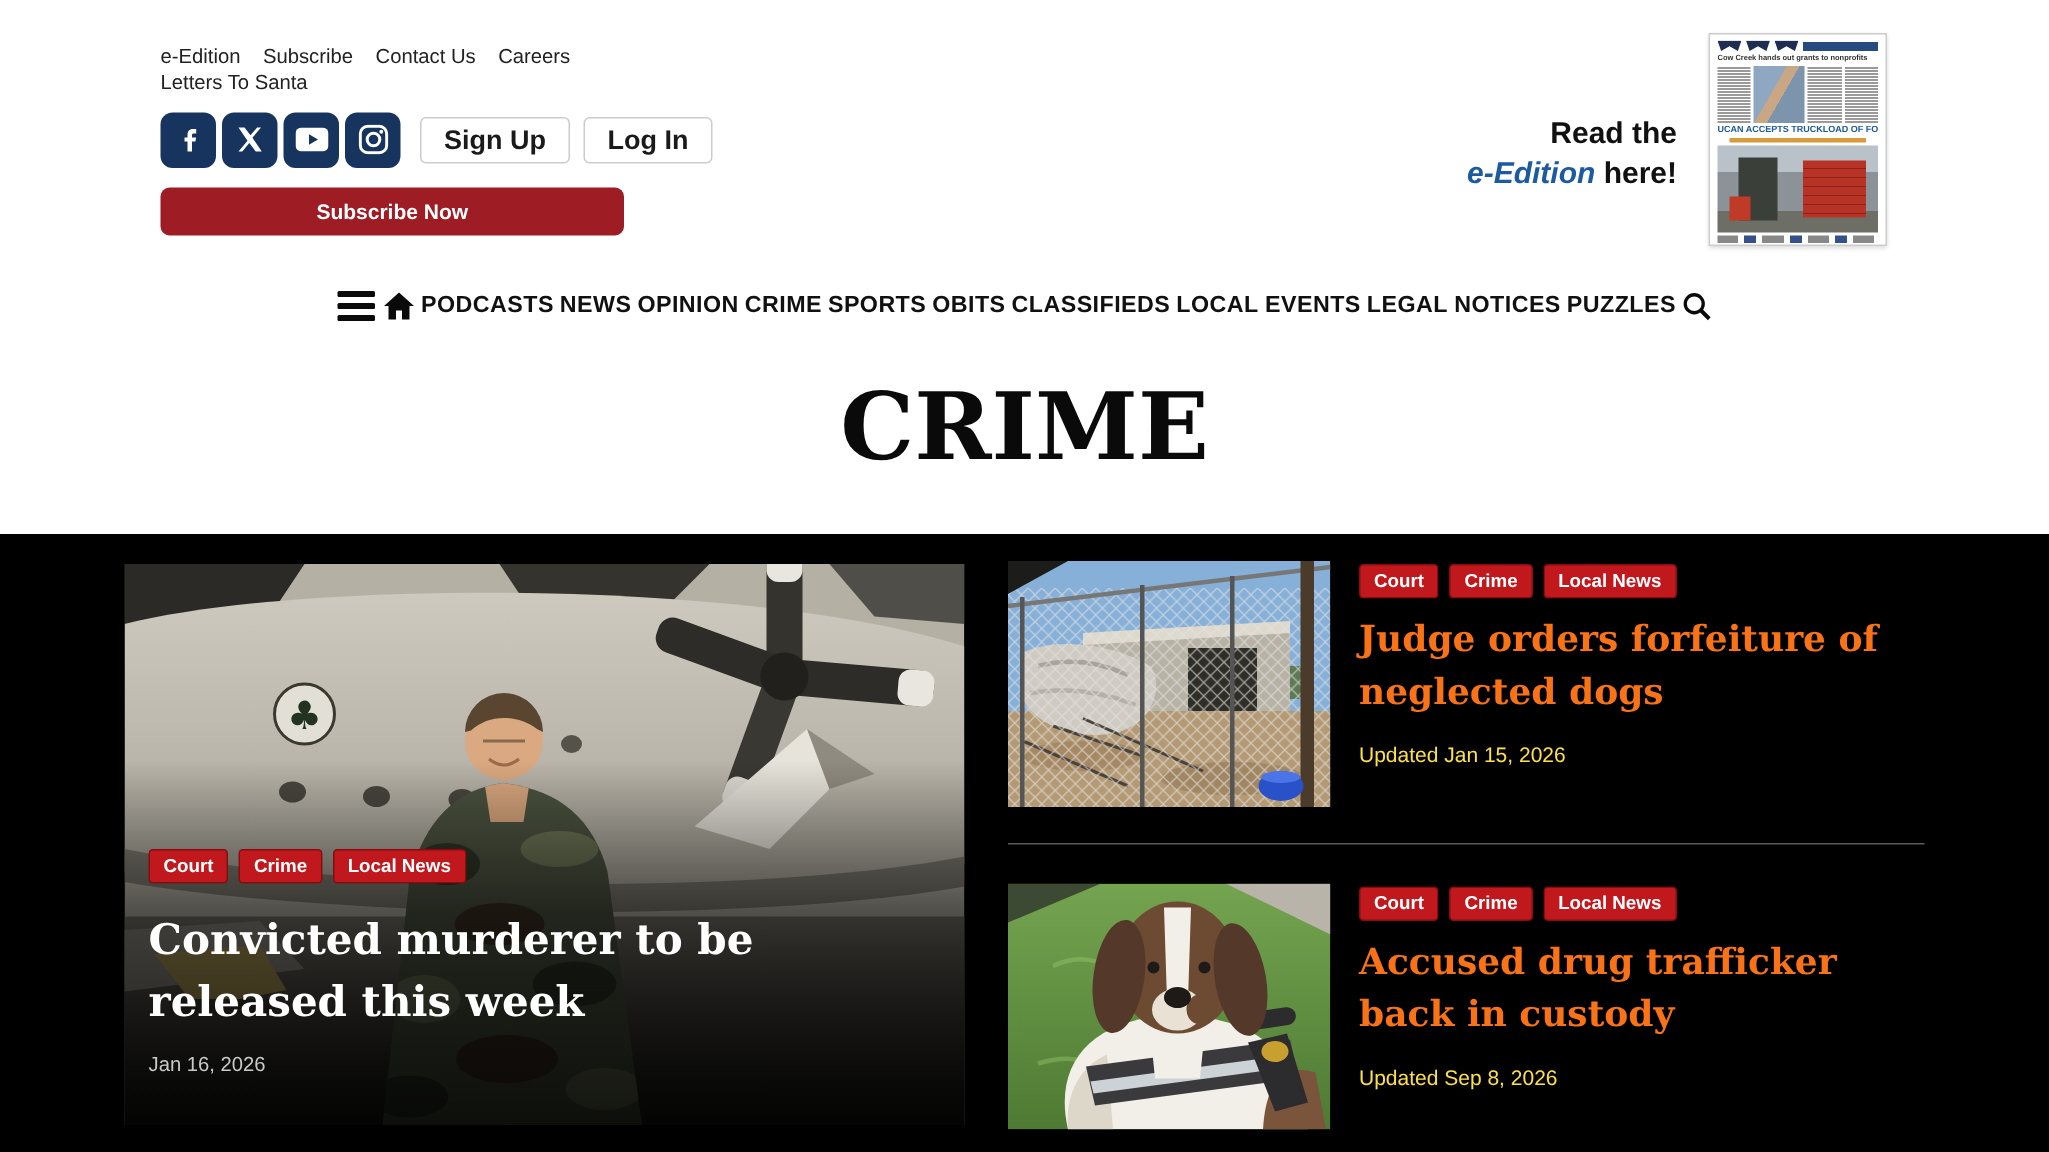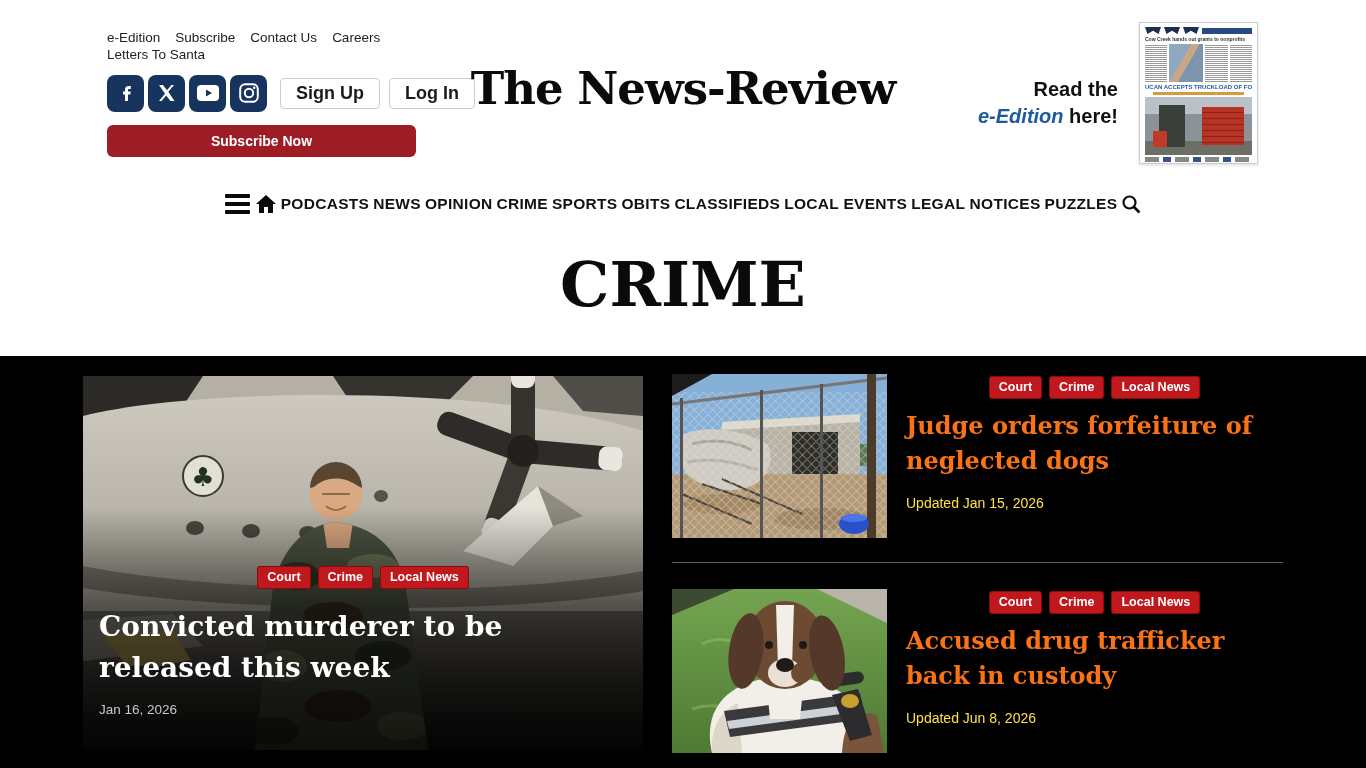--- a/index.html
+++ b/index.html
@@ -67,21 +67,21 @@
                 font-family:"DejaVu Serif", serif; font-weight:bold; font-size:62px; color:#0a0a0a; }
 
   
   .main { position:relative; width:1366px; height:412px; background:#000; }
 
   .featured { position:absolute; left:83px; top:20px; width:560px; height:374px; overflow:hidden; cursor:pointer; }
   .featured svg.scene { position:absolute; inset:0; }
   .featured .shade { position:absolute; inset:0; background:linear-gradient(180deg, rgba(0,0,0,0) 35%, rgba(0,0,0,.55) 62%, rgba(0,0,0,.82) 100%); }
   .featured .overlay { position:absolute; left:16px; right:16px; top:190px; }
 
-  .tags { display:flex; gap:7px;justify-content:center; }
+  .tags { display:flex; gap:7px; }
   .tag { background:#c0181d; border:1px solid rgba(80,0,0,.5); color:#fff; font-size:12.5px;
          font-weight:bold; padding:3px 9px 4px; border-radius:3px; cursor:pointer; white-space:nowrap; }
 
   .featured-headline { margin-top:18px; width:460px; font-family:"DejaVu Serif", serif;
                        font-weight:bold; font-size:28px; line-height:1.45; color:#fff; cursor:pointer; }
   .featured-date { margin-top:14px; font-size:13.5px; color:#c9c9c9; }
 
   .right-col { position:absolute; left:672px; top:18px; width:611px; }
   .article-row { display:flex; gap:19px; }
   .article-thumb { width:215px; height:164px; flex:none; overflow:hidden; cursor:pointer; position:relative; }
@@ -131,21 +131,20 @@
             <circle cx="15.2" cy="4.8" r="1.3" fill="#fff"></circle>
           </svg>
       </div>
       <button class="hdr-btn">Sign Up</button>
       <button class="hdr-btn">Log In</button>
     </div>
 
     <button class="subscribe-btn">Subscribe Now</button>
   </div>
 
-  <div class="logo">The News-Review</div>
 
   <div class="promo-text">
     <span>Read the</span><br>
     <span class="blue">e-Edition</span>
     <span>here!</span>
   </div>
 
   <div class="thumb-box">
     <div class="mast">
       <div class="flag"></div>
@@ -371,18 +370,18 @@
           <path d="M95 100 C 100 115 126 115 131 100 L 128 130 L 98 130 Z" fill="#f2efe8"></path>
         </svg>
       </div>
       <div class="article-text">
         <div class="tags">
           <span class="tag">Court</span>
           <span class="tag">Crime</span>
           <span class="tag">Local News</span>
         </div>
         <div class="article-headline">Accused drug trafficker back in custody</div>
-        <div class="article-date">Updated Jun 8, 2026</div>
+        <div class="article-date">Updated Sep 8, 2026</div>
       </div>
     </div>
 
   </div>
 </div>
 
 </body></html>

